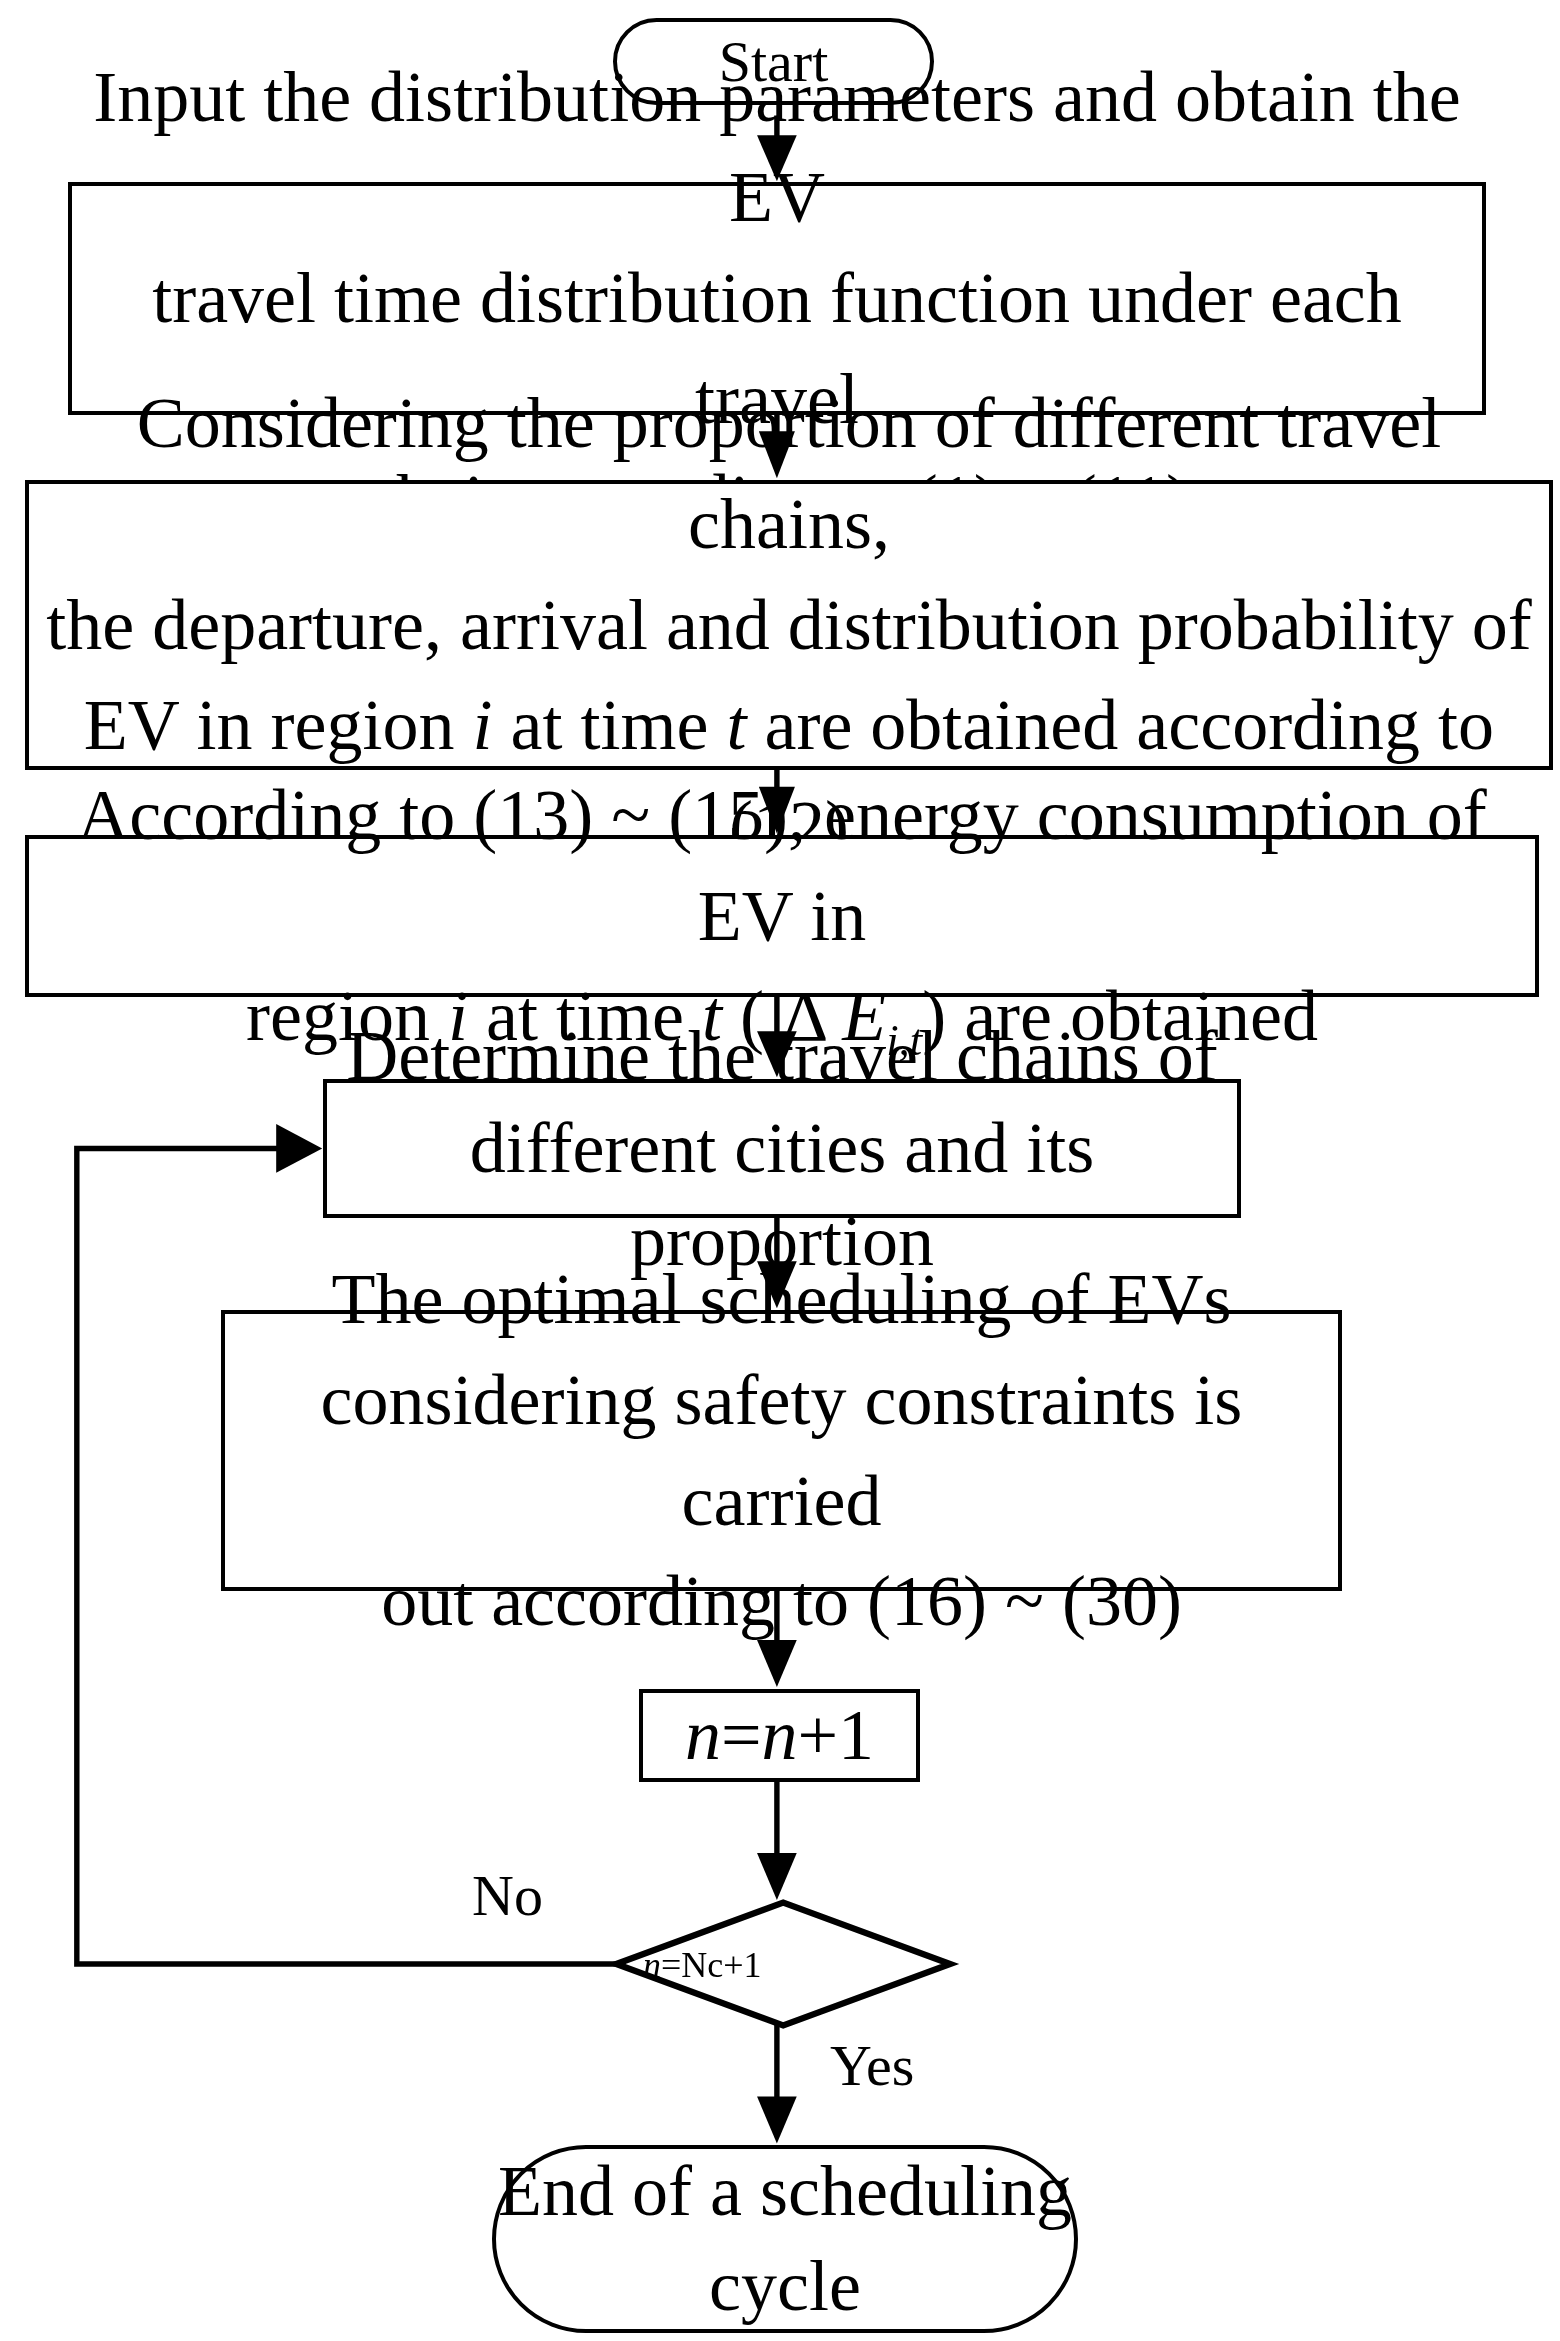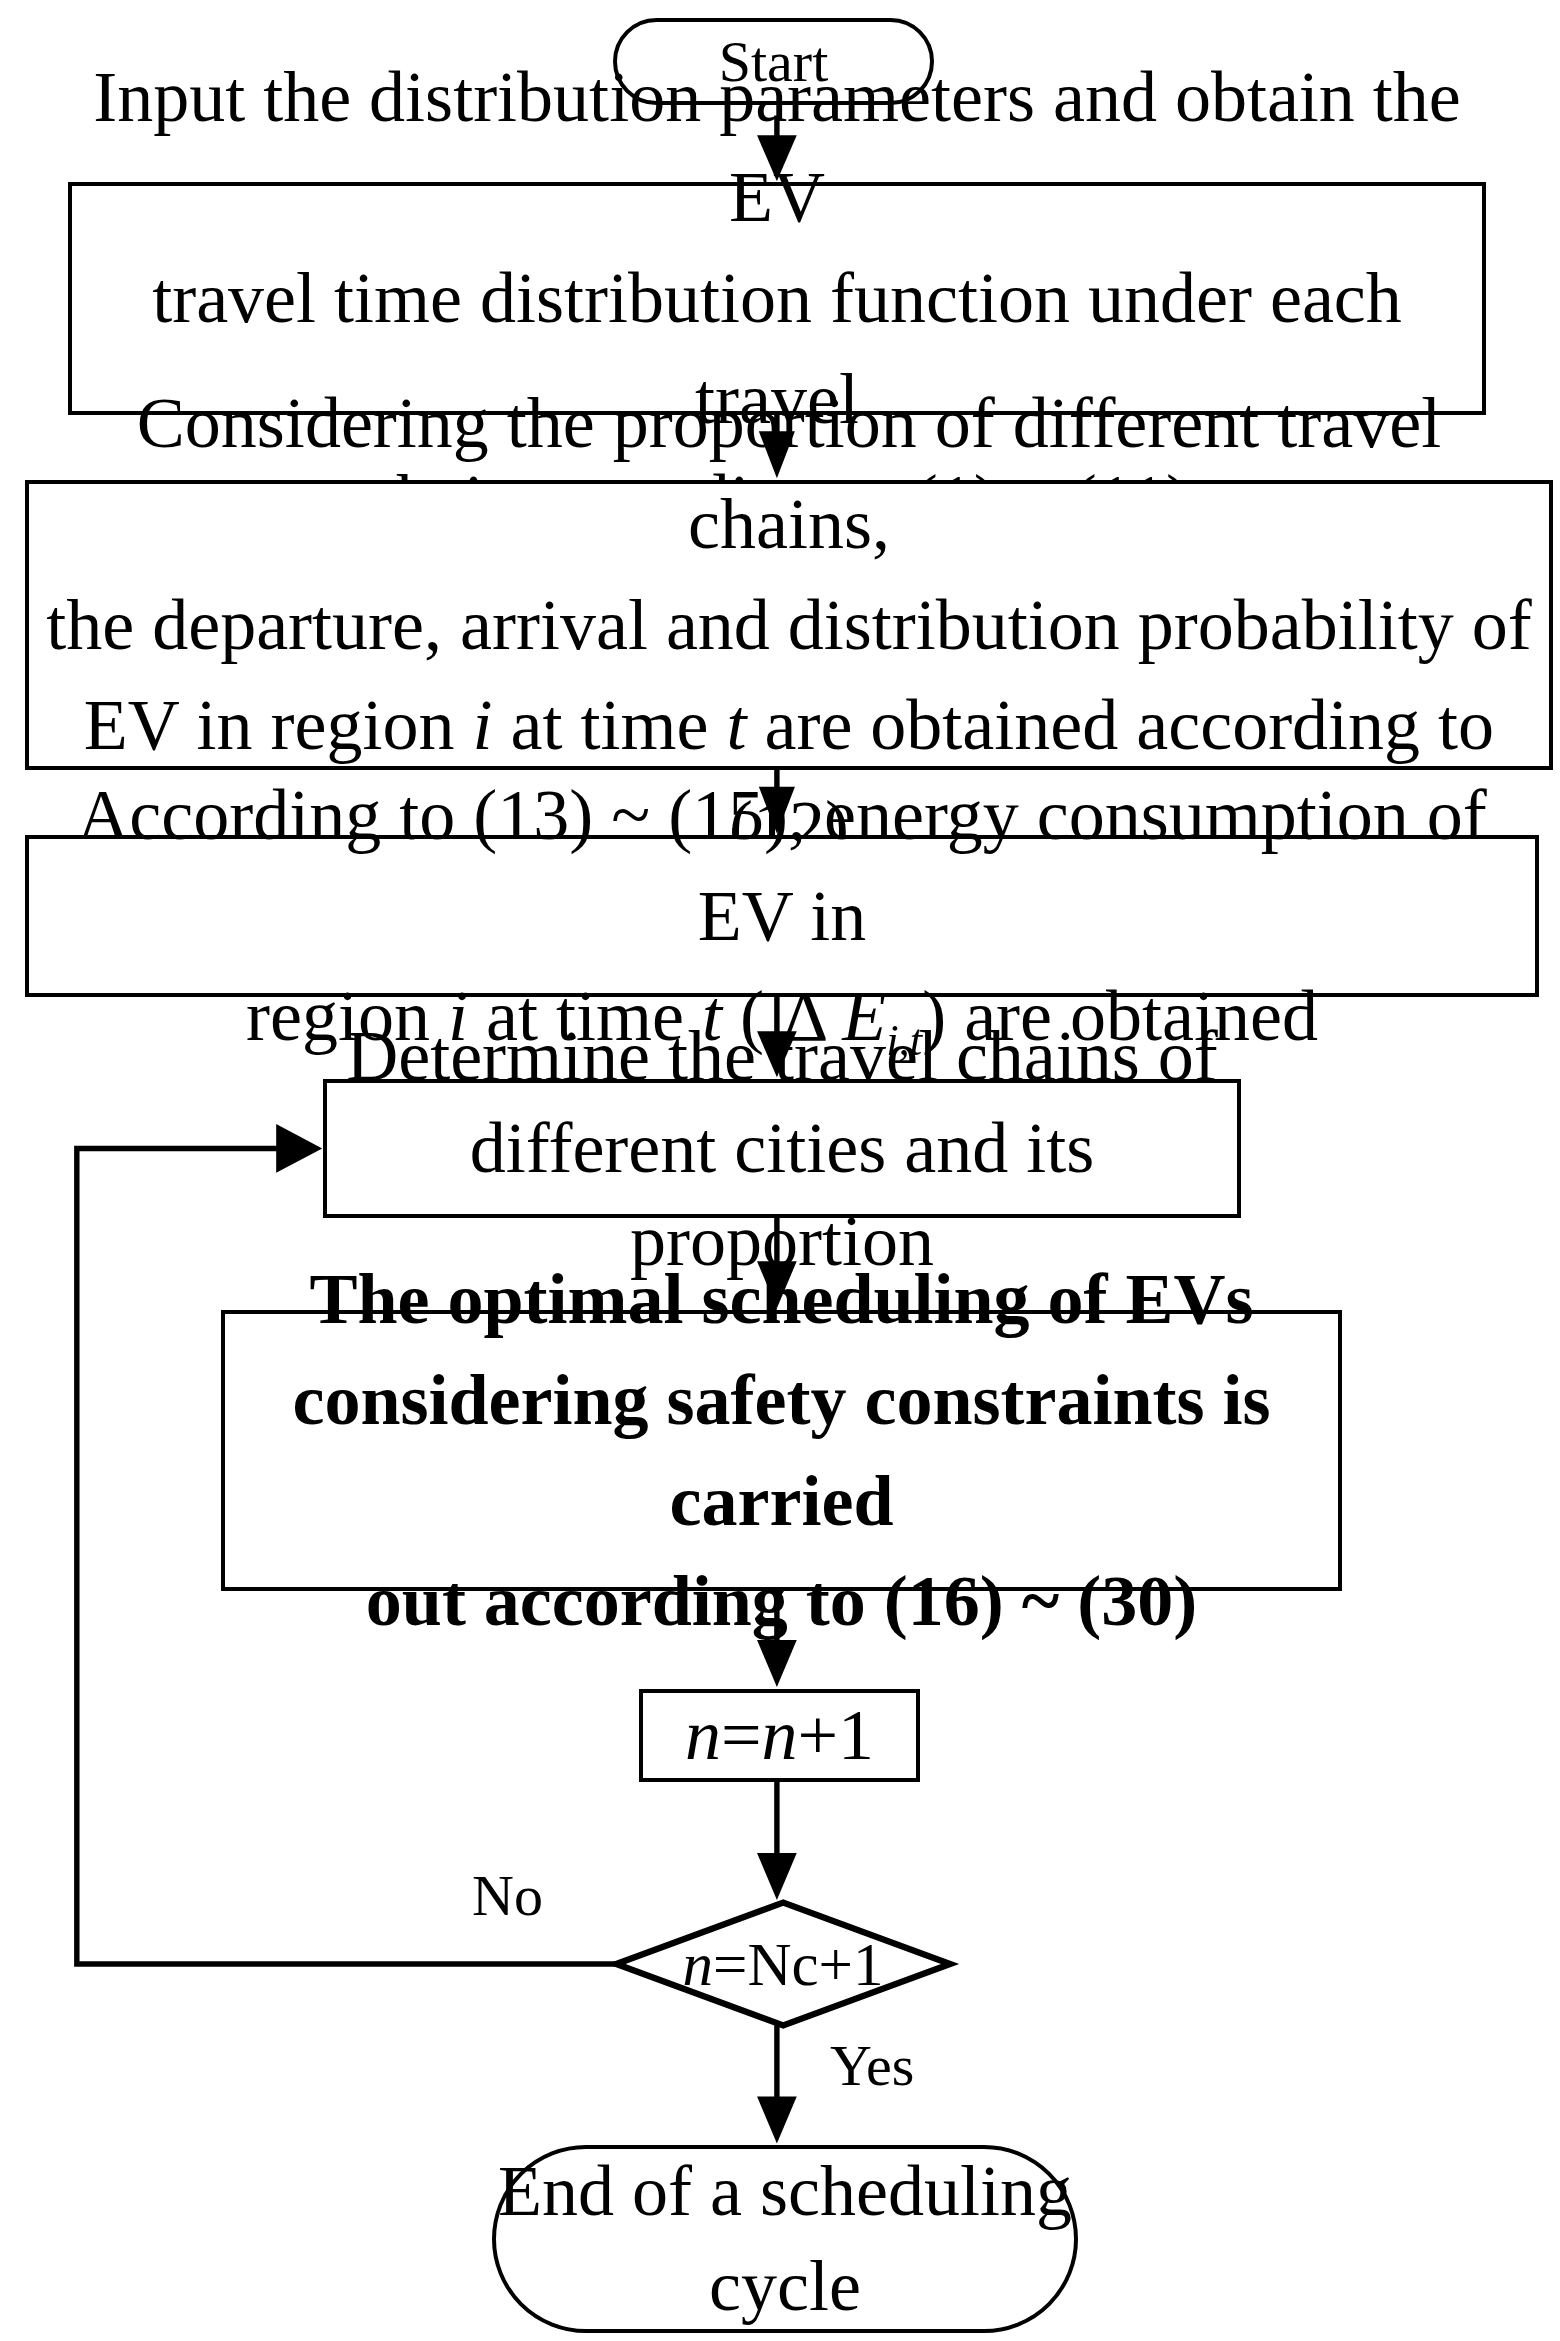--- a/index.html
+++ b/index.html
@@ -17,24 +17,24 @@
     text-align:center;
     background:var(--bg,#ffffff);
     border:4.5px solid var(--ink,#000000);
     box-sizing:border-box;
     font-size:72px;line-height:1.40;
   }
   .terminator-start{border-radius:52px;font-size:58px;}
   .terminator-end{border-radius:94px;line-height:1.32;}
   .decision-label{
     position:absolute;
-    display:flex;align-items:center;justify-content:center;
+    display:flex;align-items:center;
     text-align:center;
     background:transparent;border:none;
-    font-size:61px;line-height:1;
+    font-size:36px;line-height:1;
   }
   .edge-label{position:absolute;font-size:58px;line-height:1;white-space:nowrap;}
   .node i, .decision-label i{font-style:italic;}
   sub{font-size:0.62em;line-height:0;}
 </style>
 </head>
 <body>
 
 <div class="canvas">
 
@@ -77,21 +77,21 @@
   </div>
 
   <div class="node" style="left:25px;top:835px;width:1514px;height:162px;font-family:Liberation Serif, serif;">
     <span>According to (13) ~ (15), energy consumption of EV in<br>region <i>i</i> at time <i>t</i> ( Δ <i>E<sub>i,t</sub></i>) are obtained</span>
   </div>
 
   <div class="node" style="left:323px;top:1079px;width:918px;height:139px;line-height:1.28;">
     <span>Determine the travel chains of<br>different cities and its proportion</span>
   </div>
 
-  <div class="node" style="left:221px;top:1310px;width:1121px;height:281px;font-weight:bold;">
+  <div class="node" style="left:221px;top:1310px;width:1121px;height:281px;">
     <span>The optimal scheduling of EVs<br>considering safety constraints is carried<br>out according to (16) ~ (30)</span>
   </div>
 
   <div class="node" style="left:639px;top:1689px;width:281px;height:93px;">
     <span><i>n</i>=<i>n</i>+1</span>
   </div>
 
   <div class="decision-label" style="left:643px;top:1930px;width:280px;height:69px;">
     <span><i>n</i>=Nc+1</span>
   </div>

